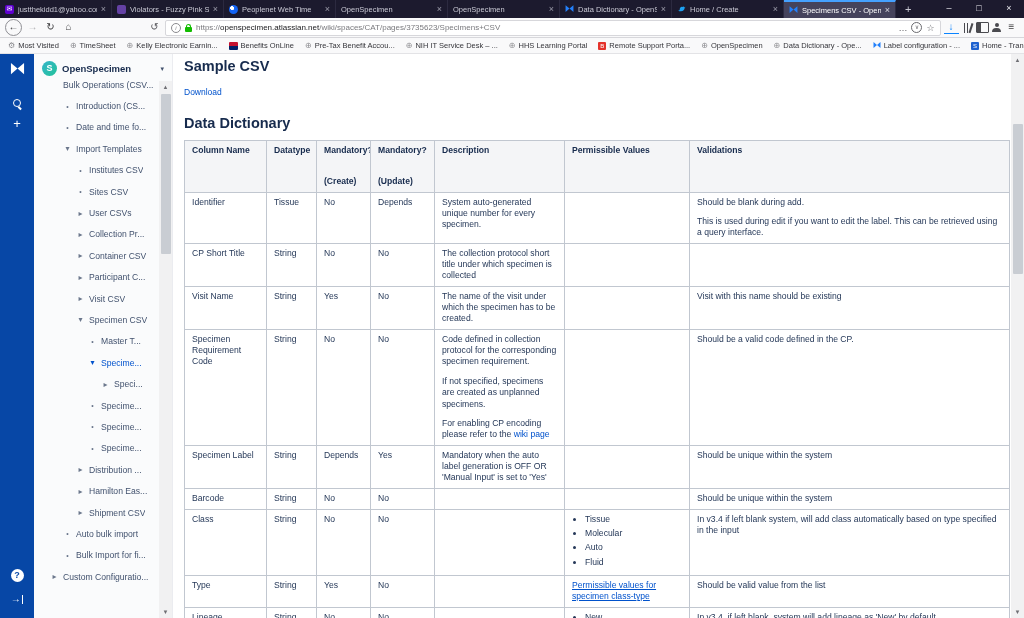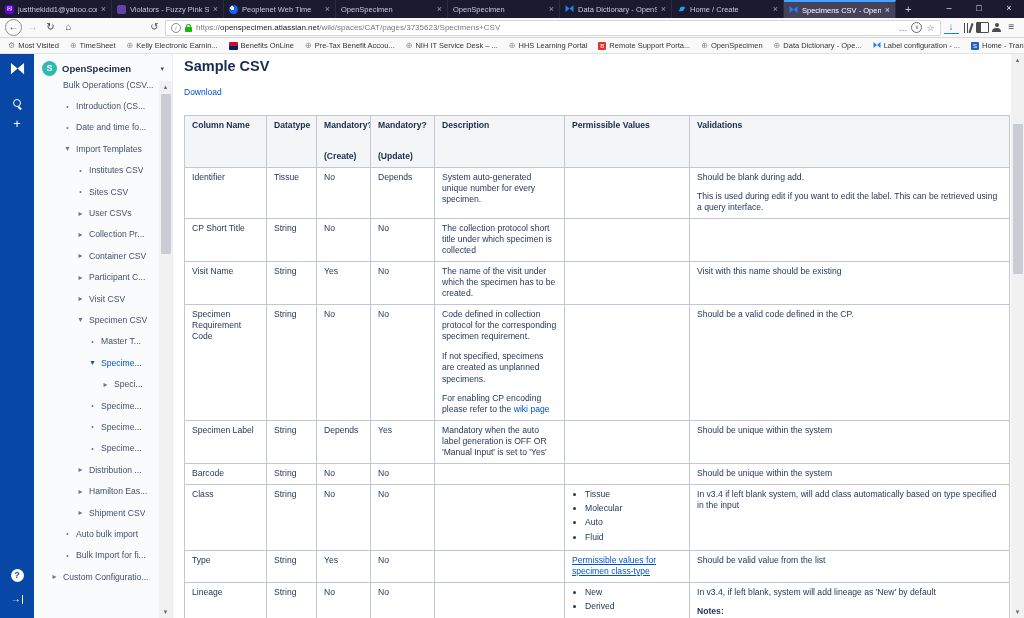--- a/index.html
+++ b/index.html
@@ -390,20 +390,21 @@
       <div class="arr" style="top:0;">▲</div>
       <div class="thumb" style="top:13px;height:160px;"></div>
       <div class="arr" style="bottom:0;">▼</div>
     </div>
   </div>
 
   <div class="content">
     <div class="cinner">
       <h1 class="ptitle">Sample CSV</h1>
       <a class="dlink">Download</a>
+      <h2 class="ptitle2">Data Dictionary</h2>
 
       <table class="dd">
         <colgroup>
           <col style="width:82px">
             <col style="width:50px">
             <col style="width:54px">
           <col style="width:64px">
             <col style="width:130px">
             <col style="width:125px">
           <col style="width:320px">

